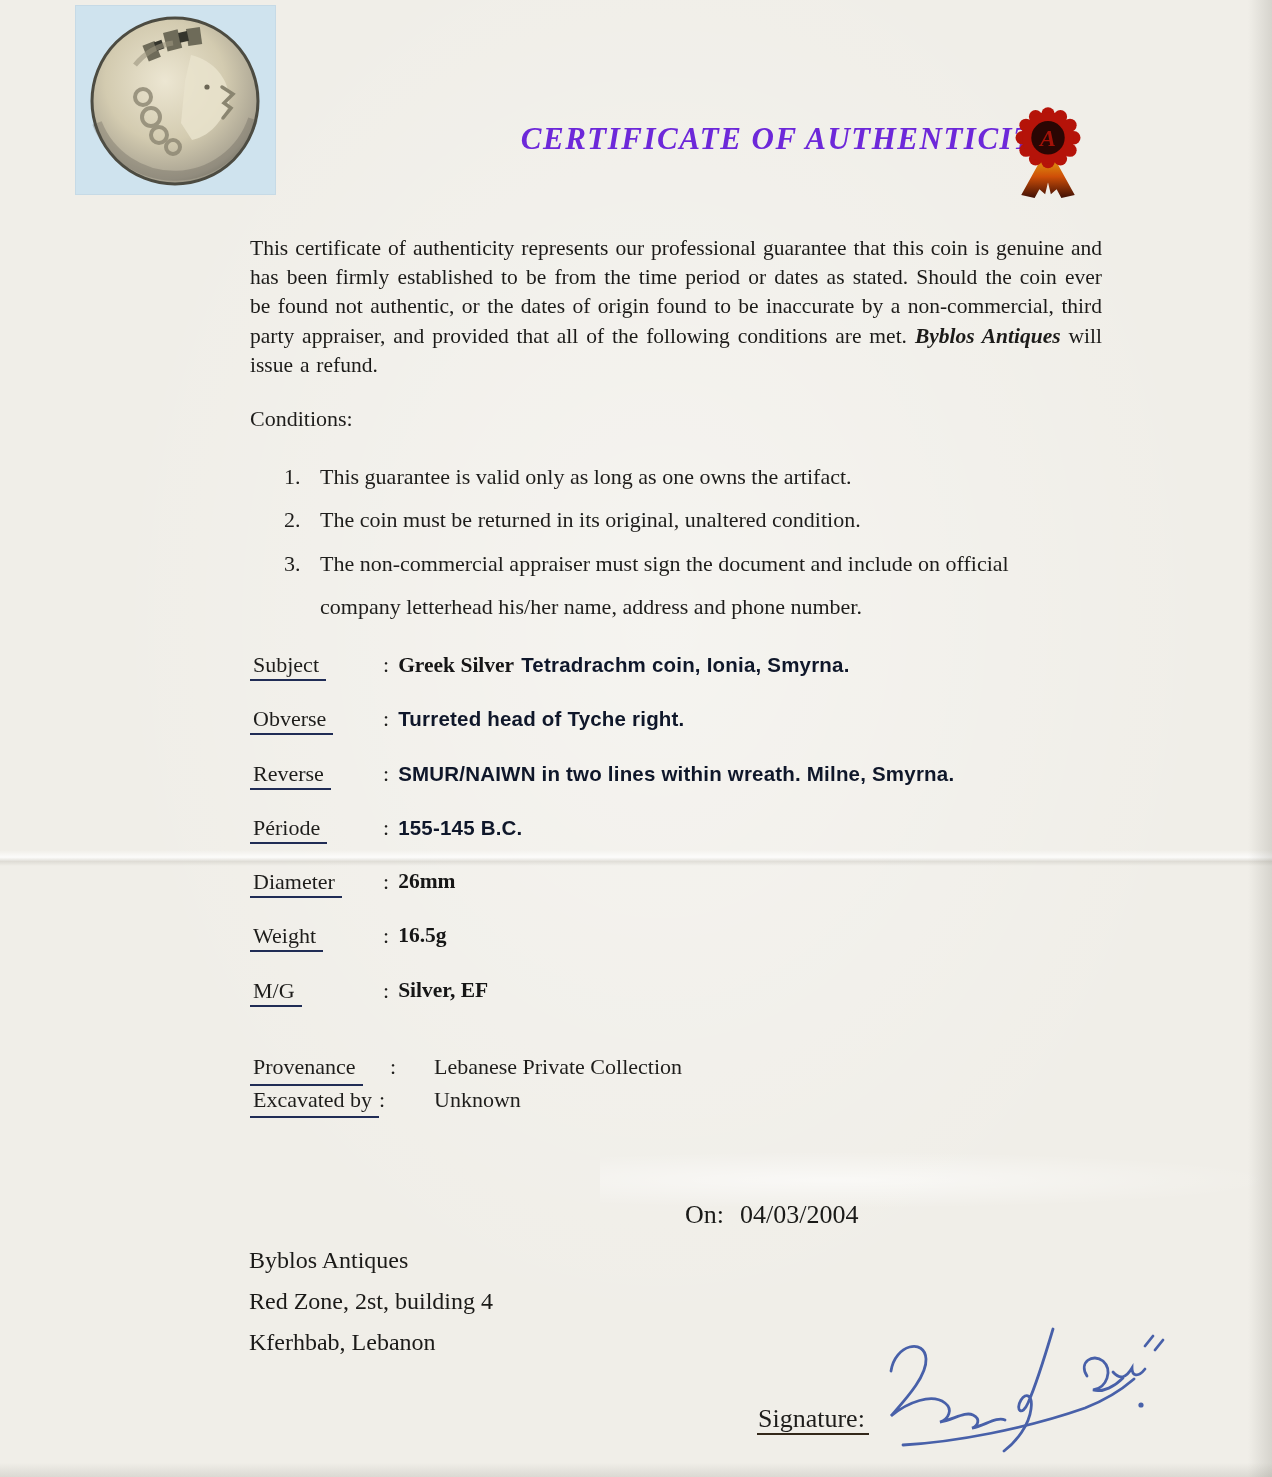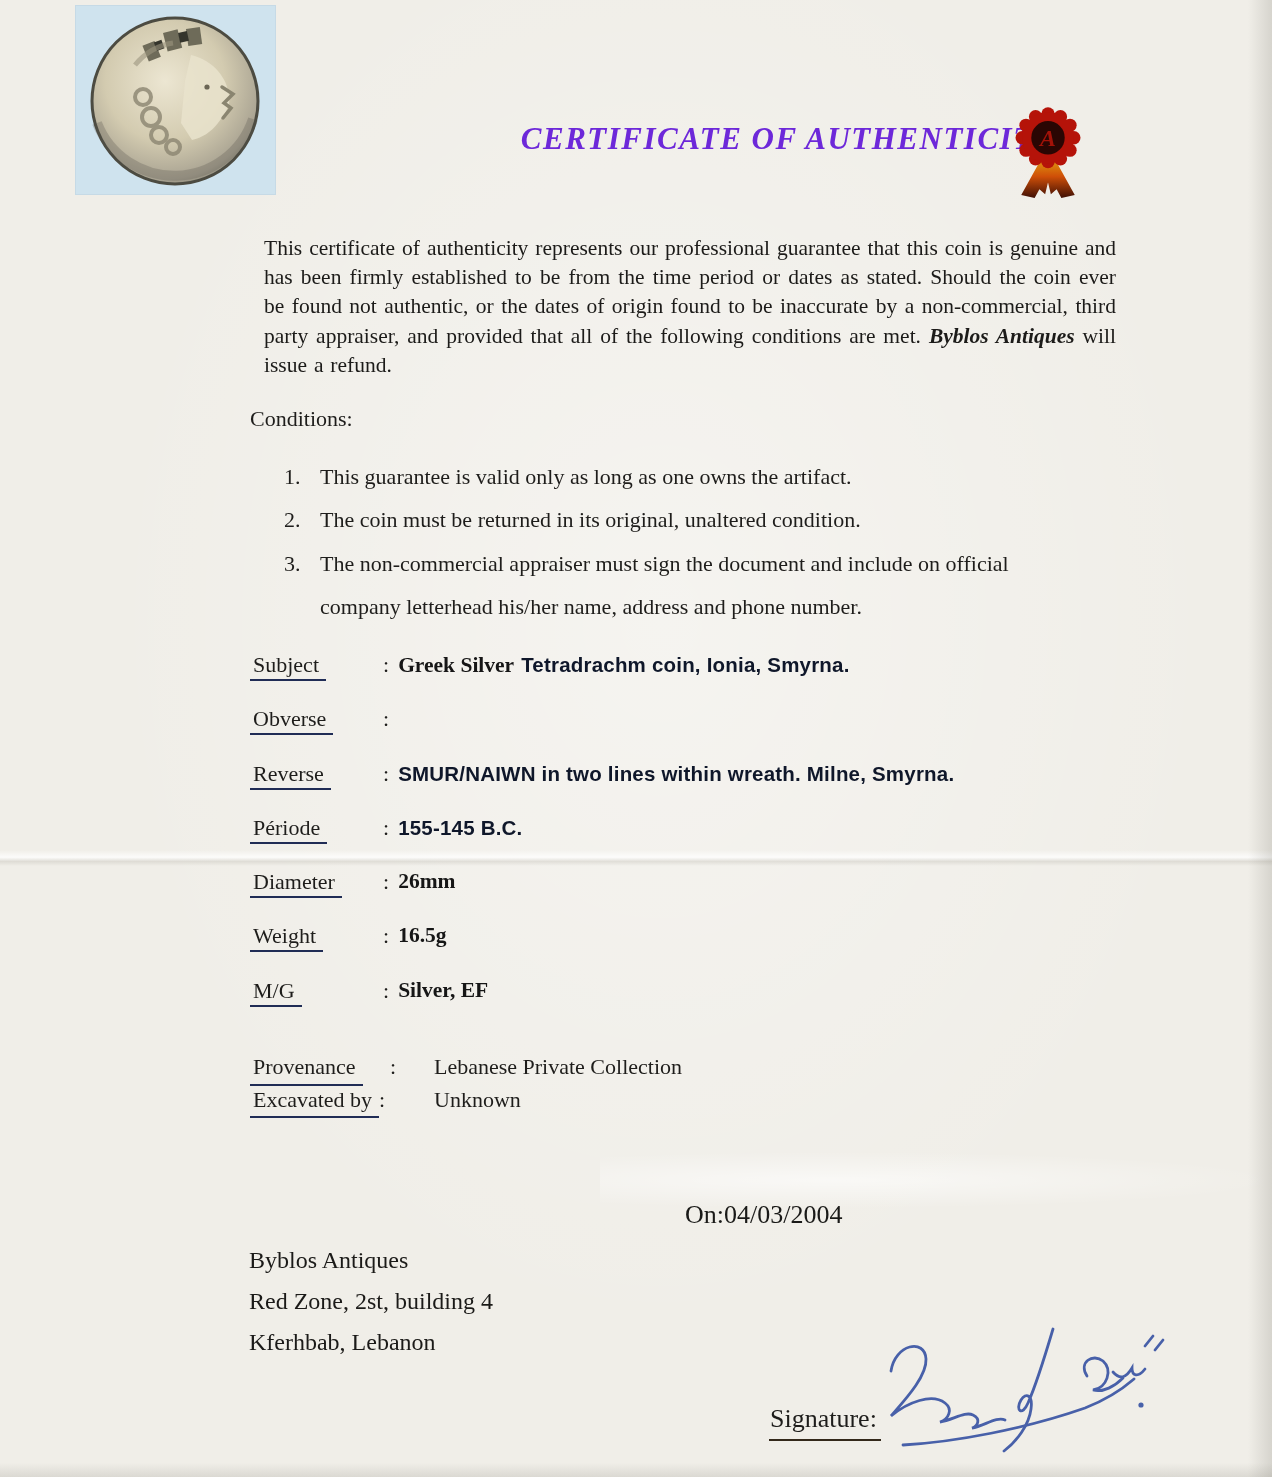--- a/index.html
+++ b/index.html
@@ -24,21 +24,21 @@
   .coin-photo{position:absolute;left:75px;top:5px;width:201px;height:190px;background:#cfe3ee;
     box-shadow:0 0 0 1px rgba(180,200,215,.35) inset;}
   .coin-photo svg{display:block;width:100%;height:100%;}
 
   .title{position:absolute;left:254px;top:121px;width:800px;text-align:right;
     font-size:31px;font-weight:bold;font-style:italic;letter-spacing:1.5px;color:#6d28d9;}
 
   .seal{position:absolute;left:1005px;top:99px;width:86px;height:110px;}
   .seal svg{display:block;width:100%;height:100%;}
 
-  .intro{position:absolute;left:264px;top:212px;width:852px;
+  .intro{position:absolute;left:250px;top:212px;width:852px;
     font-size:21.5px;line-height:29.4px;text-align:justify;word-spacing:1.5px;color:#1c1b19;}
   .intro .brand{font-weight:bold;font-style:italic;}
 
   .cond-head{position:absolute;left:250px;top:406px;font-size:22px;}
   .cond-list{position:absolute;left:284px;top:455px;width:790px;font-size:22px;}
   .cond-item{display:flex;line-height:43.3px;}
   .cond-num{width:36px;flex:0 0 36px;}
   .cond-text{width:752px;}
 
   .fields{position:absolute;left:250px;top:651px;width:860px;}
@@ -50,26 +50,26 @@
   .v-serif{font-weight:bold;font-size:21.5px;color:#161616;}
   .gap-l{margin-left:7px;}
 
   .prov{position:absolute;left:250px;top:1053px;font-size:22px;}
   .prov-row{display:flex;line-height:28.6px;align-items:baseline;gap:24px;}
   .prov-head{width:146px;flex:0 0 146px;display:flex;justify-content:space-between;}
   .prov-head.tight{justify-content:flex-start;}
   .prov-val{margin-left:14px;}
 
   .date-row{position:absolute;left:685px;top:1200px;font-size:26px;color:#1a1a18;}
-  .date-val{}
+  .date-val{margin-left:16px;}
 
   .address{position:absolute;left:249px;top:1240px;font-size:24px;line-height:41px;color:#1b1a18;}
 
   .sig-label{position:absolute;left:757px;top:1404px;font-size:26px;}
-  .sig-label .u2{border-bottom:2.6px solid #33281a;padding:0 4px 6px 1px;margin-left:12px;}
+  .sig-label .u2{border-bottom:2.6px solid #33281a;padding:0 4px 0 1px;}
   .signature{position:absolute;left:845px;top:1316px;width:340px;height:140px;}
   .signature svg{display:block;width:100%;height:100%;}
 </style>
 </head>
 <body>
 
 <div class="page">
   <div class="vignette"></div>
   <div class="fold-h"></div>
   <div class="fold-streak"></div>
@@ -163,20 +163,21 @@
 
   <div class="fields">
     <div class="field-row">
       <span class="f-label"><span class="u">Subject</span></span>
       <span class="colon">:</span>
       <span><span class="v-serif">Greek Silver</span><span class="v-sans gap-l">Tetradrachm coin, Ionia, Smyrna.</span></span>
     </div>
     <div class="field-row">
       <span class="f-label"><span class="u">Obverse</span></span>
       <span class="colon">:</span>
+      <span class="v-sans">Turreted head of Tyche right.</span>
     </div>
     <div class="field-row">
       <span class="f-label"><span class="u">Reverse</span></span>
       <span class="colon">:</span>
       <span class="v-sans">SMUR/NAIWN in two lines within wreath. Milne, Smyrna.</span>
     </div>
     <div class="field-row">
       <span class="f-label"><span class="u">Période</span></span>
       <span class="colon">:</span>
       <span class="v-sans">155-145 B.C.</span>

